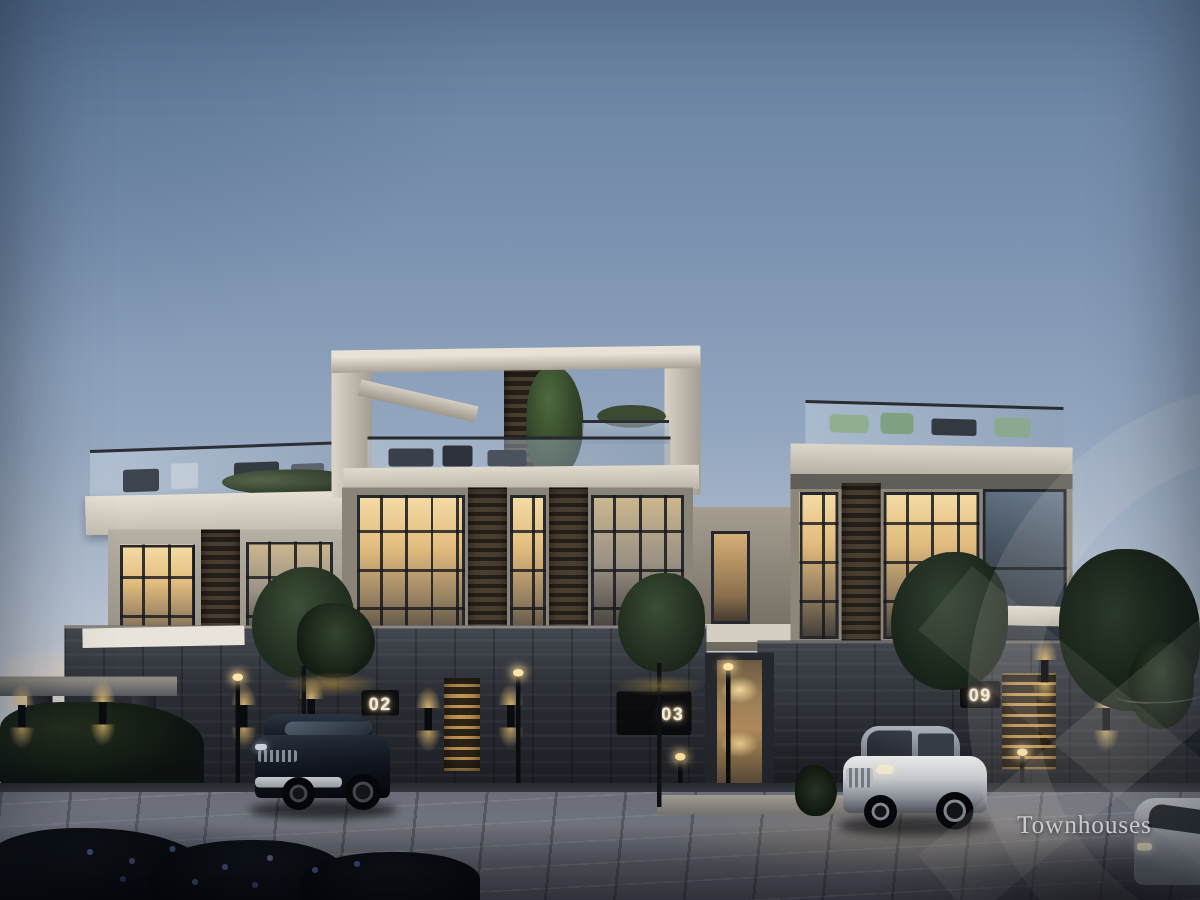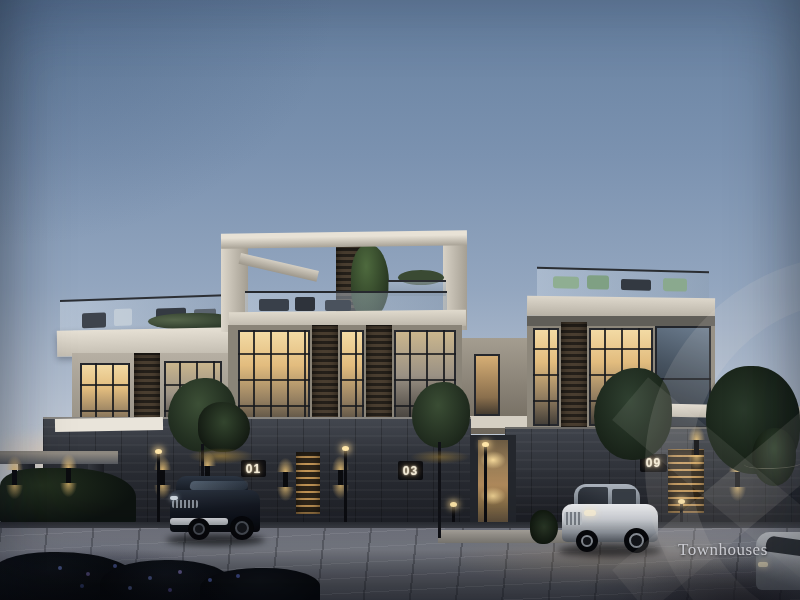--- a/index.html
+++ b/index.html
@@ -103,21 +103,21 @@
   .entry-apron{left:438px;top:530px;width:134px;height:13px;background:linear-gradient(180deg,#b6b1a8,#8f8b84);}
   .flp-beam{left:0;top:451px;width:118px;height:13px;background:linear-gradient(180deg,#8d8880 20%,#55585e);}
   .flp-p1{left:18px;top:464px;width:17px;height:74px;background:linear-gradient(90deg,#34373e,#1c1e24);}
   .flp-p2{left:88px;top:464px;width:16px;height:74px;background:linear-gradient(90deg,#34373e,#1c1e24);}
   .hedge{left:0;top:468px;width:136px;height:58px;background:radial-gradient(ellipse at 30% 30%,#23301f,#0d1310 70%);border-radius:30% 50% 10% 10%;}
 
   .plate{display:flex;align-items:center;justify-content:center;background:rgba(8,8,10,.88);border-radius:2px;
     color:var(--number_glow);font:700 12px/1 "Liberation Sans",sans-serif;letter-spacing:1px;
     text-shadow:0 0 6px rgba(255,215,140,.95),0 0 2px #fff;}
   .plate-02{left:241px;top:460px;width:25px;height:17px;}
-  .plate-03{left:398px;top:461px;width:25px;height:19px;}
+  .plate-03{left:411px;top:461px;width:25px;height:29px;padding-left:25px;}
   .plate-04{left:640px;top:454px;width:27px;height:18px;}
 
   .latdoor{background:repeating-linear-gradient(0deg,rgba(210,160,90,.9) 0 2px,#2e2519 2px 7px),
                       repeating-linear-gradient(90deg,rgba(0,0,0,.55) 0 2px,transparent 2px 7px);
     box-shadow:inset 0 0 10px rgba(0,0,0,.65);}
   .ld1{left:296px;top:452px;width:24px;height:62px;}
   .ld2{left:668px;top:449px;width:36px;height:64px;}
 
   .sconce{width:5px;height:15px;background:#0b0c0f;}
   .sconce::before{content:"";position:absolute;left:-6px;top:-14px;width:17px;height:14px;
@@ -320,21 +320,21 @@
   <div class="abs sconce sc1"></div>
   <div class="abs sconce sc2"></div>
   <div class="abs sconce sc3"></div>
   <div class="abs sconce sc4"></div>
   <div class="abs sconce sc5"></div>
   <div class="abs sconce sc6"></div>
   <div class="abs sconce sc7"></div>
   <div class="abs sconce sc8"></div>
 
   <div class="abs plate plate-02">
-      <span>01</span>
+      <span>02</span>
     </div>
   <div class="abs plate plate-03">
       <span>03</span>
     </div>
   <div class="abs plate plate-04">
       <span>09</span>
     </div>
 
   <div class="abs bollard bo1"></div>
   <div class="abs bollard bo2"></div>

